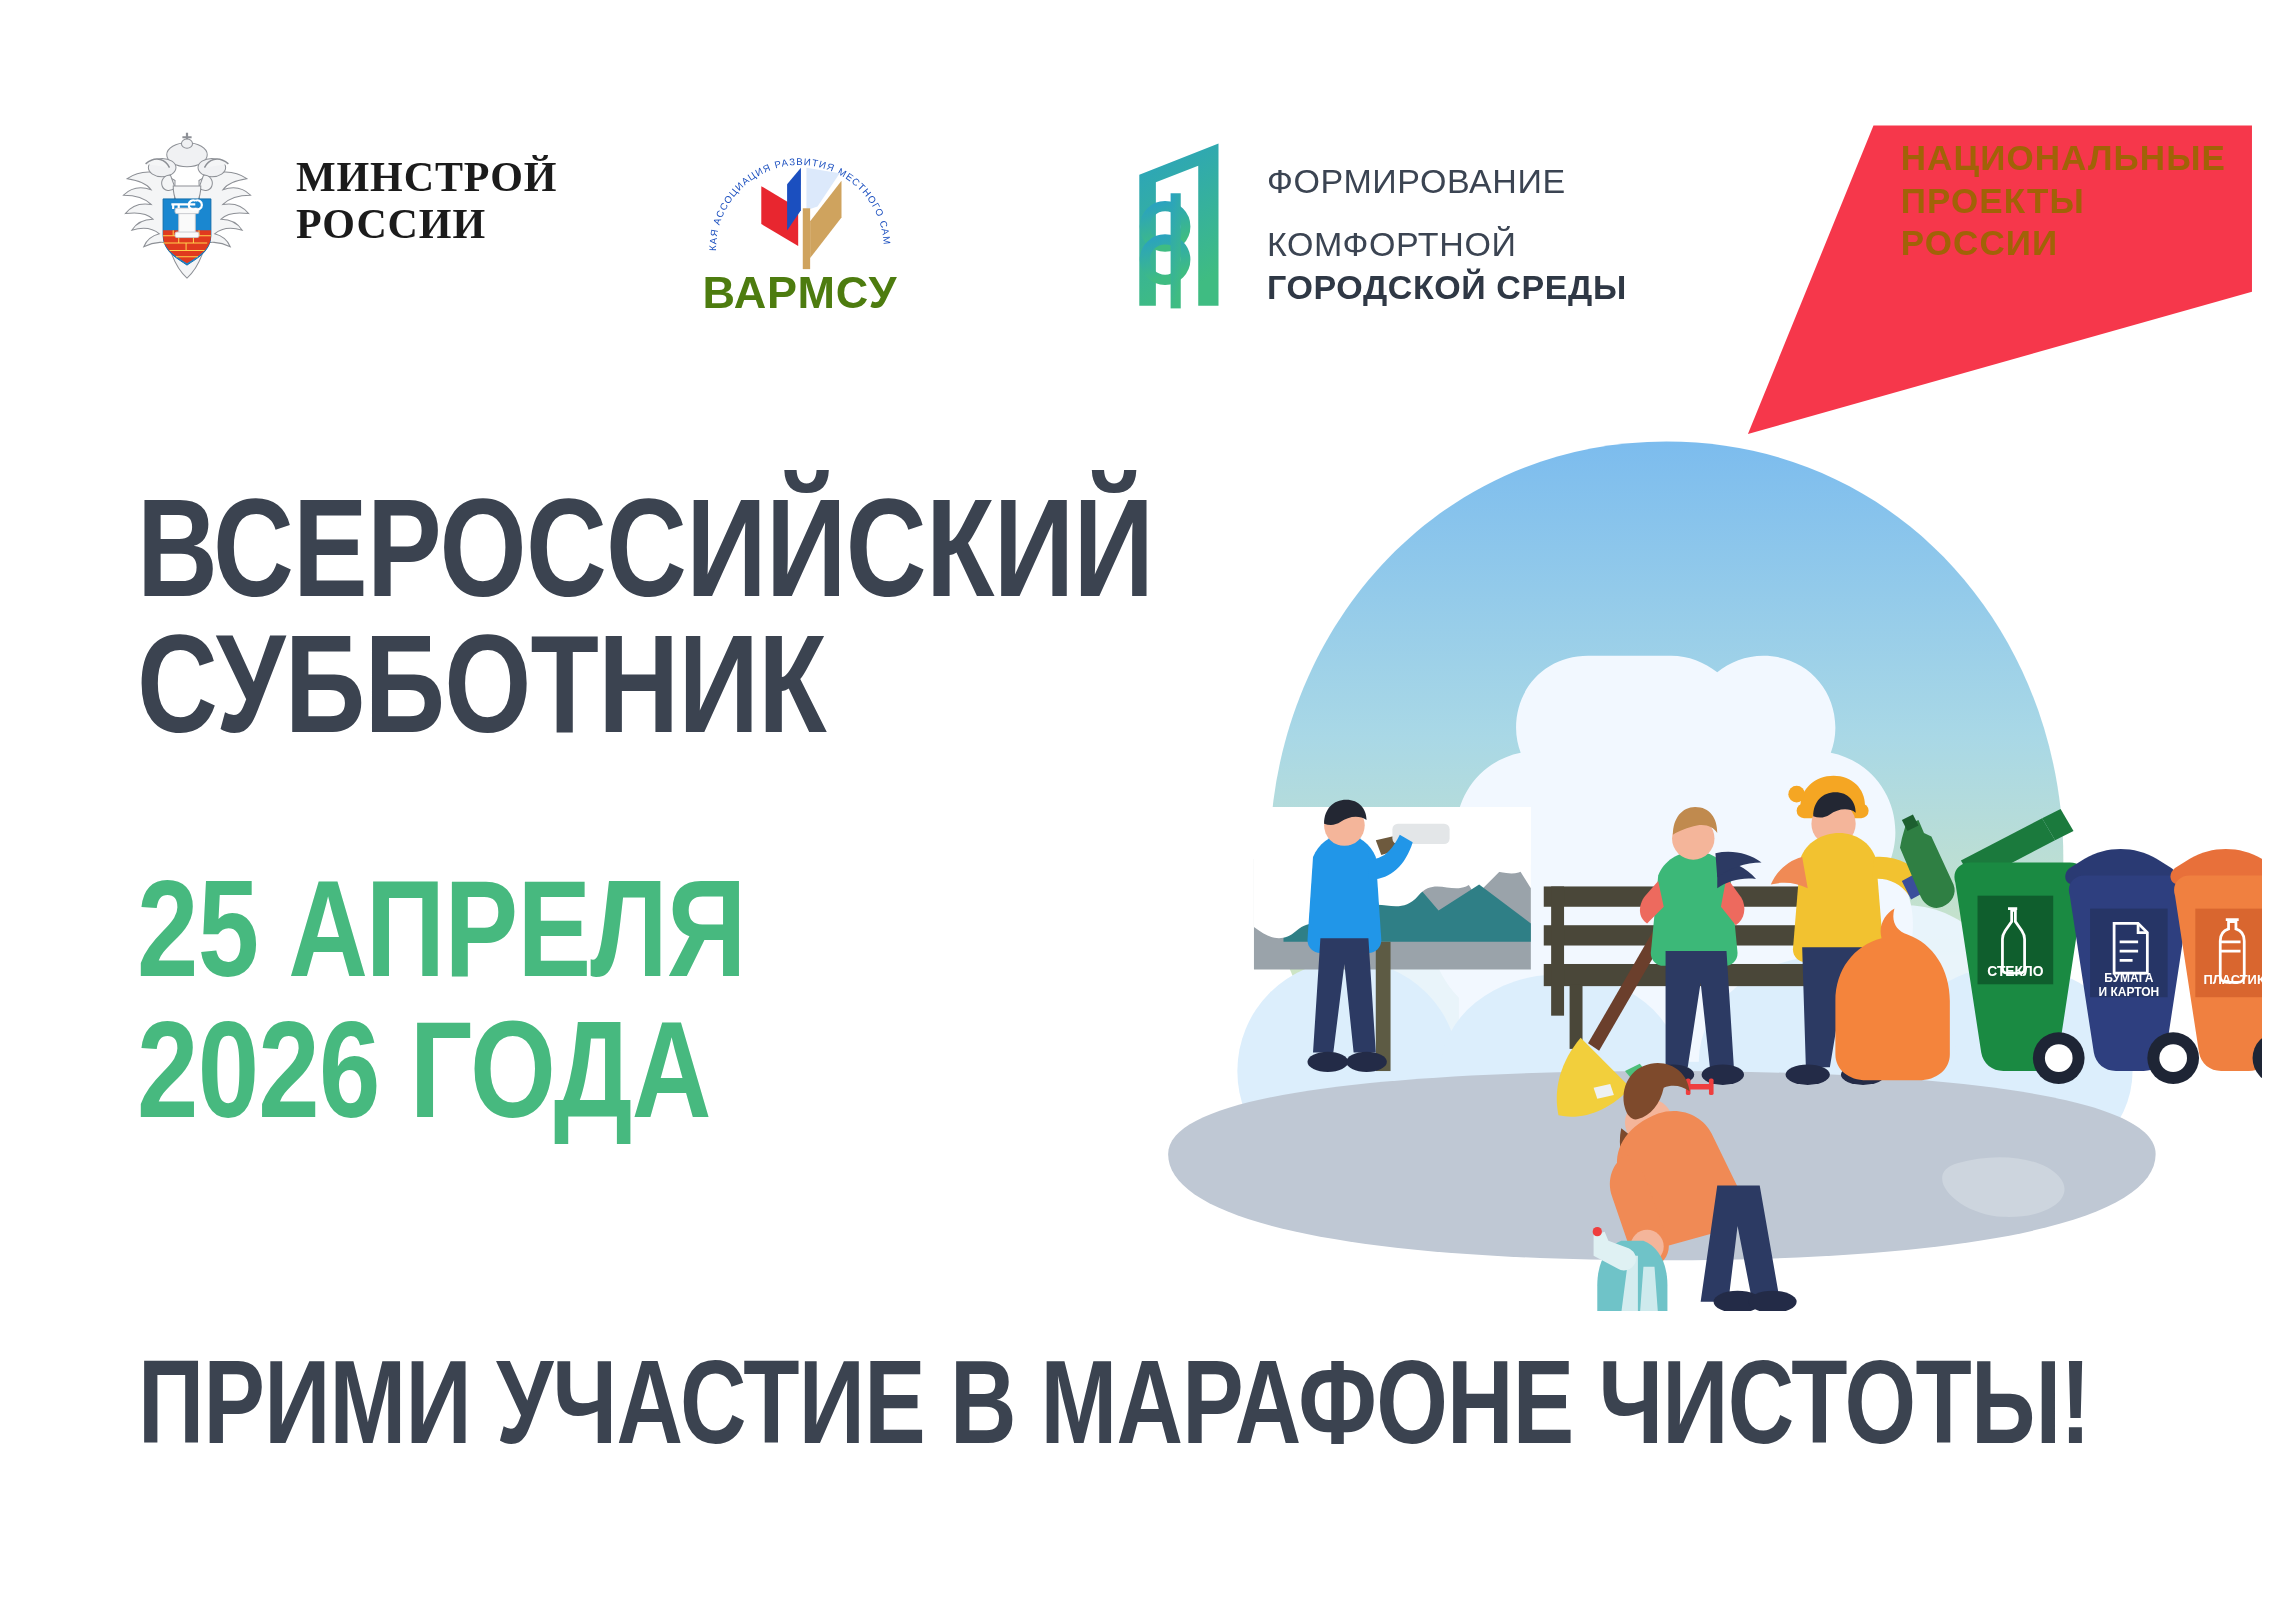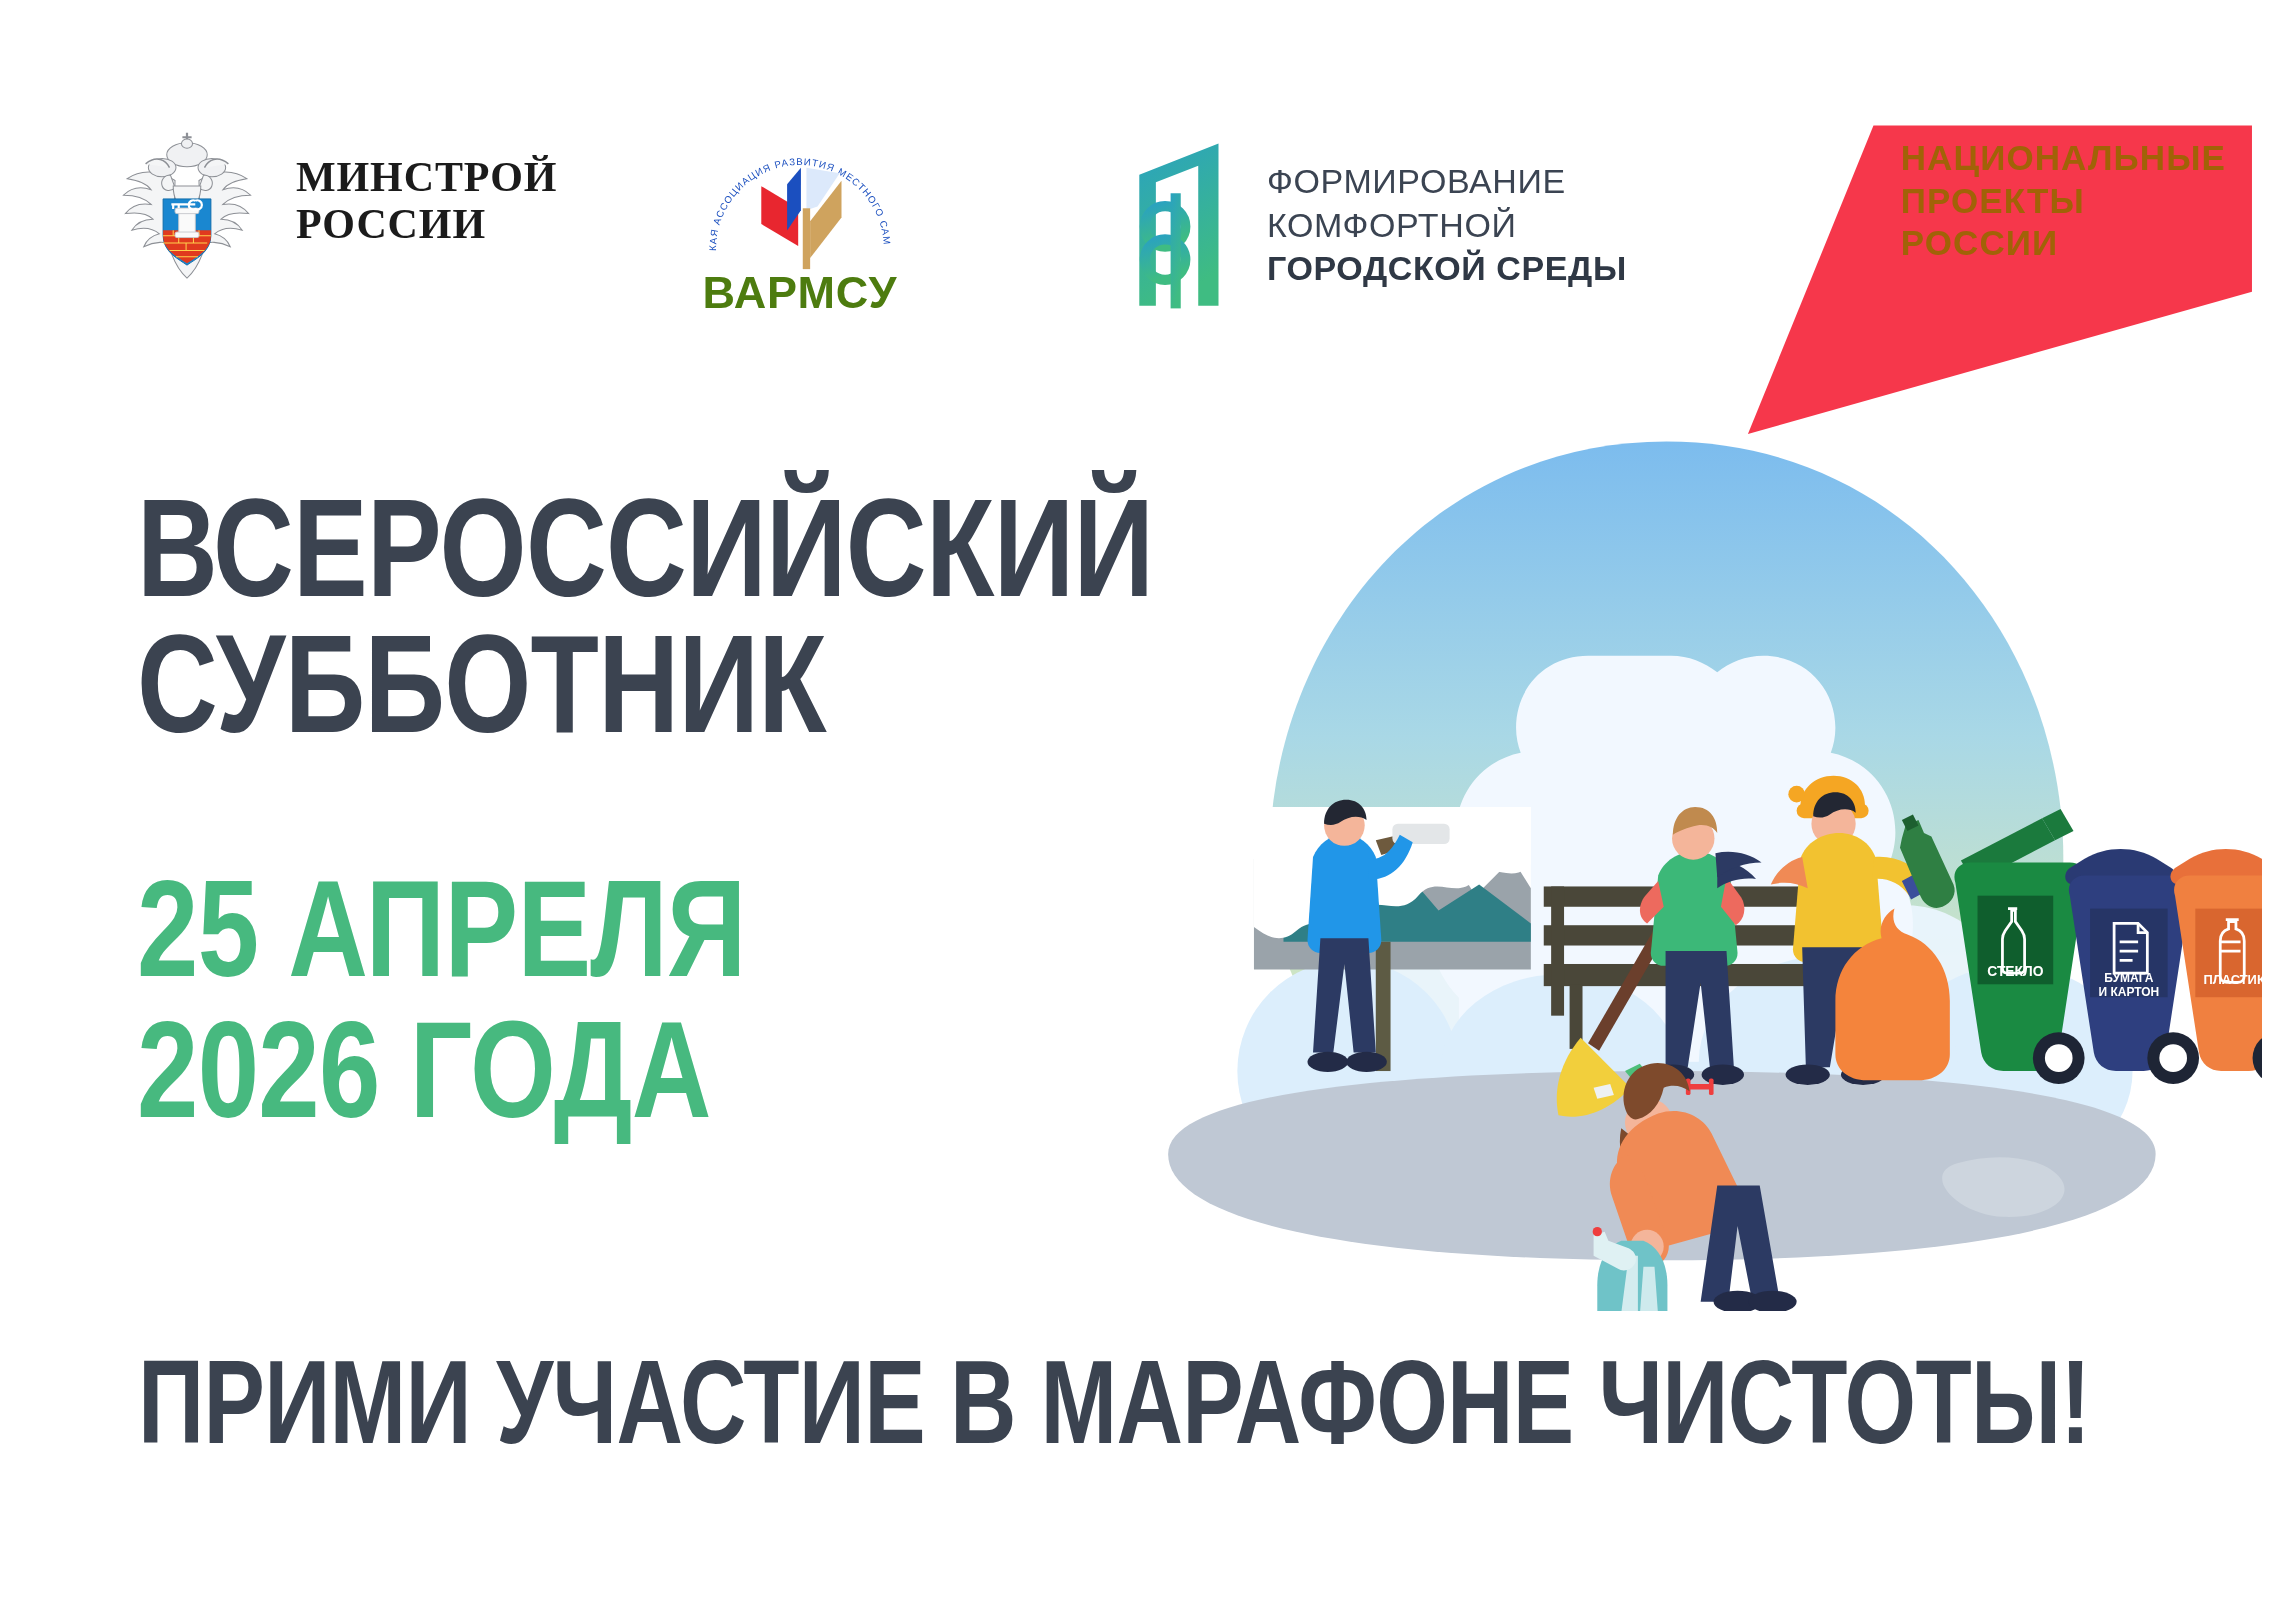--- a/index.html
+++ b/index.html
@@ -14,21 +14,21 @@
   .eagle{width:138px;height:148px;position:relative;}
   .ms-text{font-family:"Liberation Serif",serif;font-weight:bold;font-size:42px;line-height:1.12;color:#1b1b1b;letter-spacing:0.9px;}
 
   
   .logo-varmsu{position:absolute;left:694px;top:129px;width:212px;height:189px;}
   .varmsu-word{position:absolute;left:0;top:138px;width:212px;text-align:center;font-weight:bold;font-size:45px;color:#4d7c0f;letter-spacing:0.9px;font-family:"Liberation Sans",sans-serif;}
 
   
   .logo-gs{position:absolute;left:1128px;top:138px;display:flex;align-items:center;gap:28px;}
   .gs-text{line-height:1.28;}
-  .gs-l1,.gs-l2{font-size:34px;color:#3b4452;letter-spacing:0.6px;}
+  .gs-l1,.gs-l2{font-size:34px;color:#3b4452;letter-spacing:0.6px;margin-top:19px;}
   .gs-l3{font-size:34px;color:#2f3845;font-weight:bold;letter-spacing:0.6px;}
 
   
   .logo-np{position:absolute;left:1735px;top:109px;width:517px;height:332px;}
   .np-flag{position:absolute;inset:0;}
   .np-text{position:absolute;right:26px;top:28px;color:#a16207;font-weight:bold;font-size:35px;line-height:1.22;letter-spacing:1.1px;}
 
   
   .headline{position:absolute;left:137px;top:480px;width:1089px;}
   .hl-line{font-family:"Liberation Sans Narrow","Liberation Sans",sans-serif;

